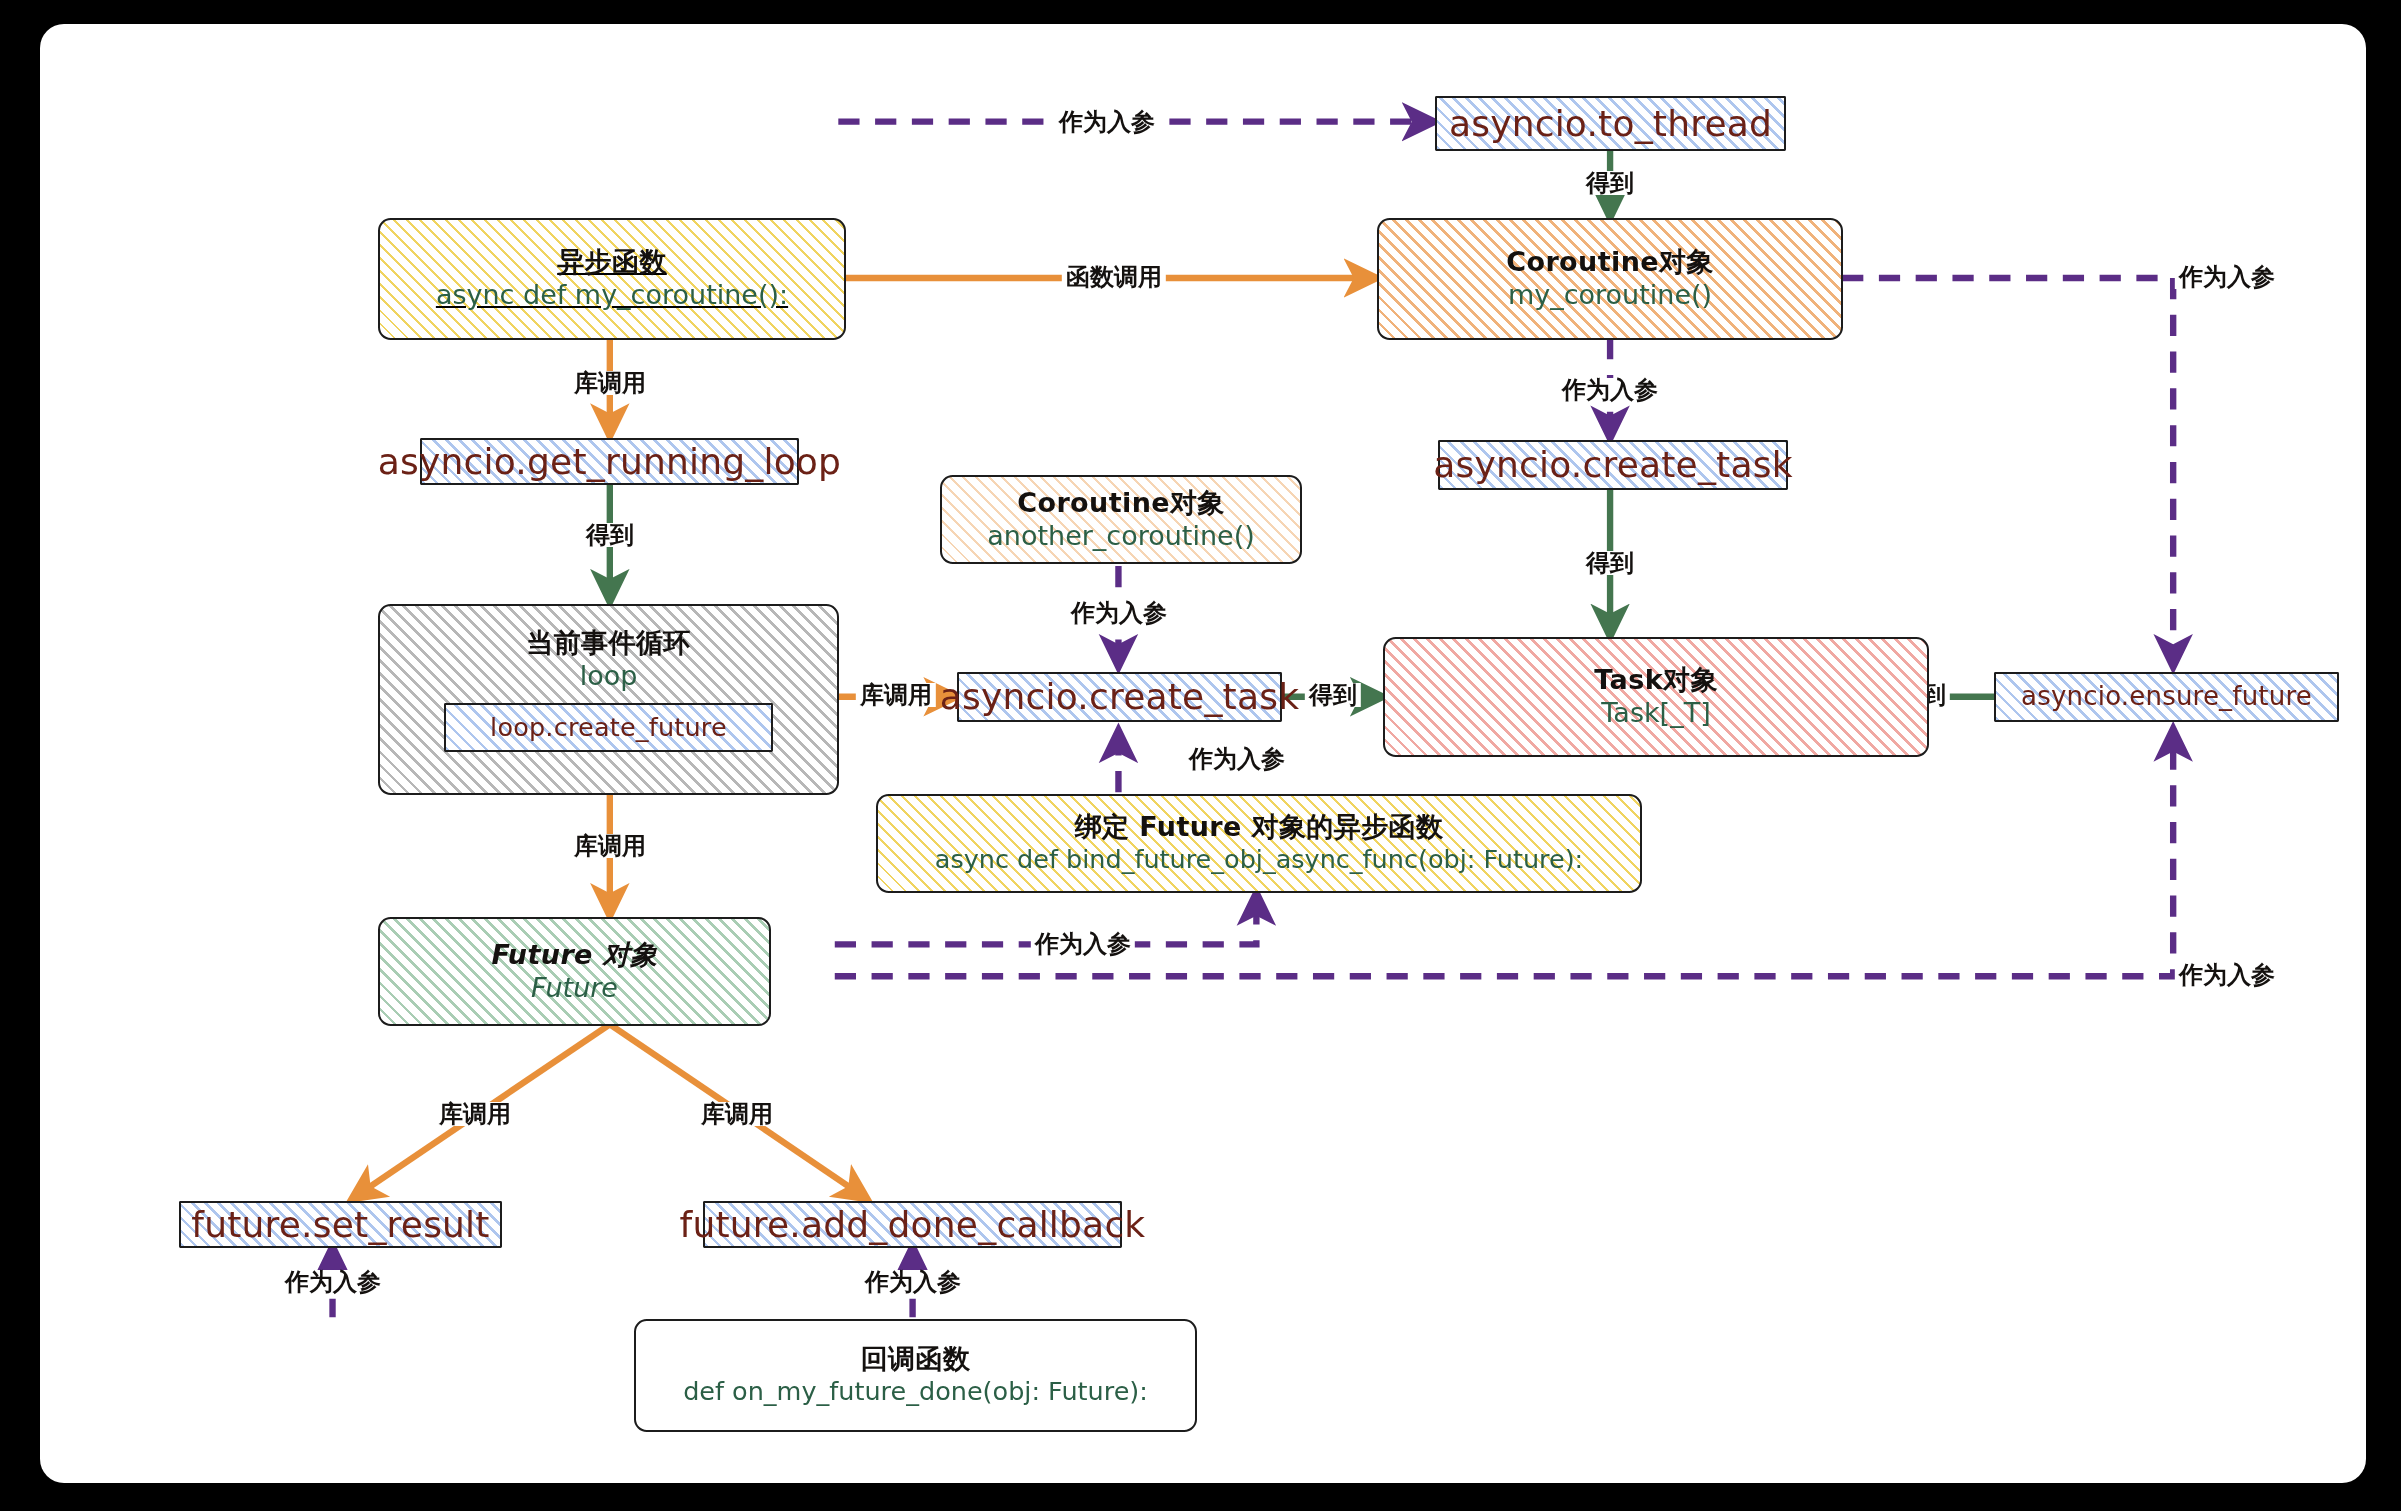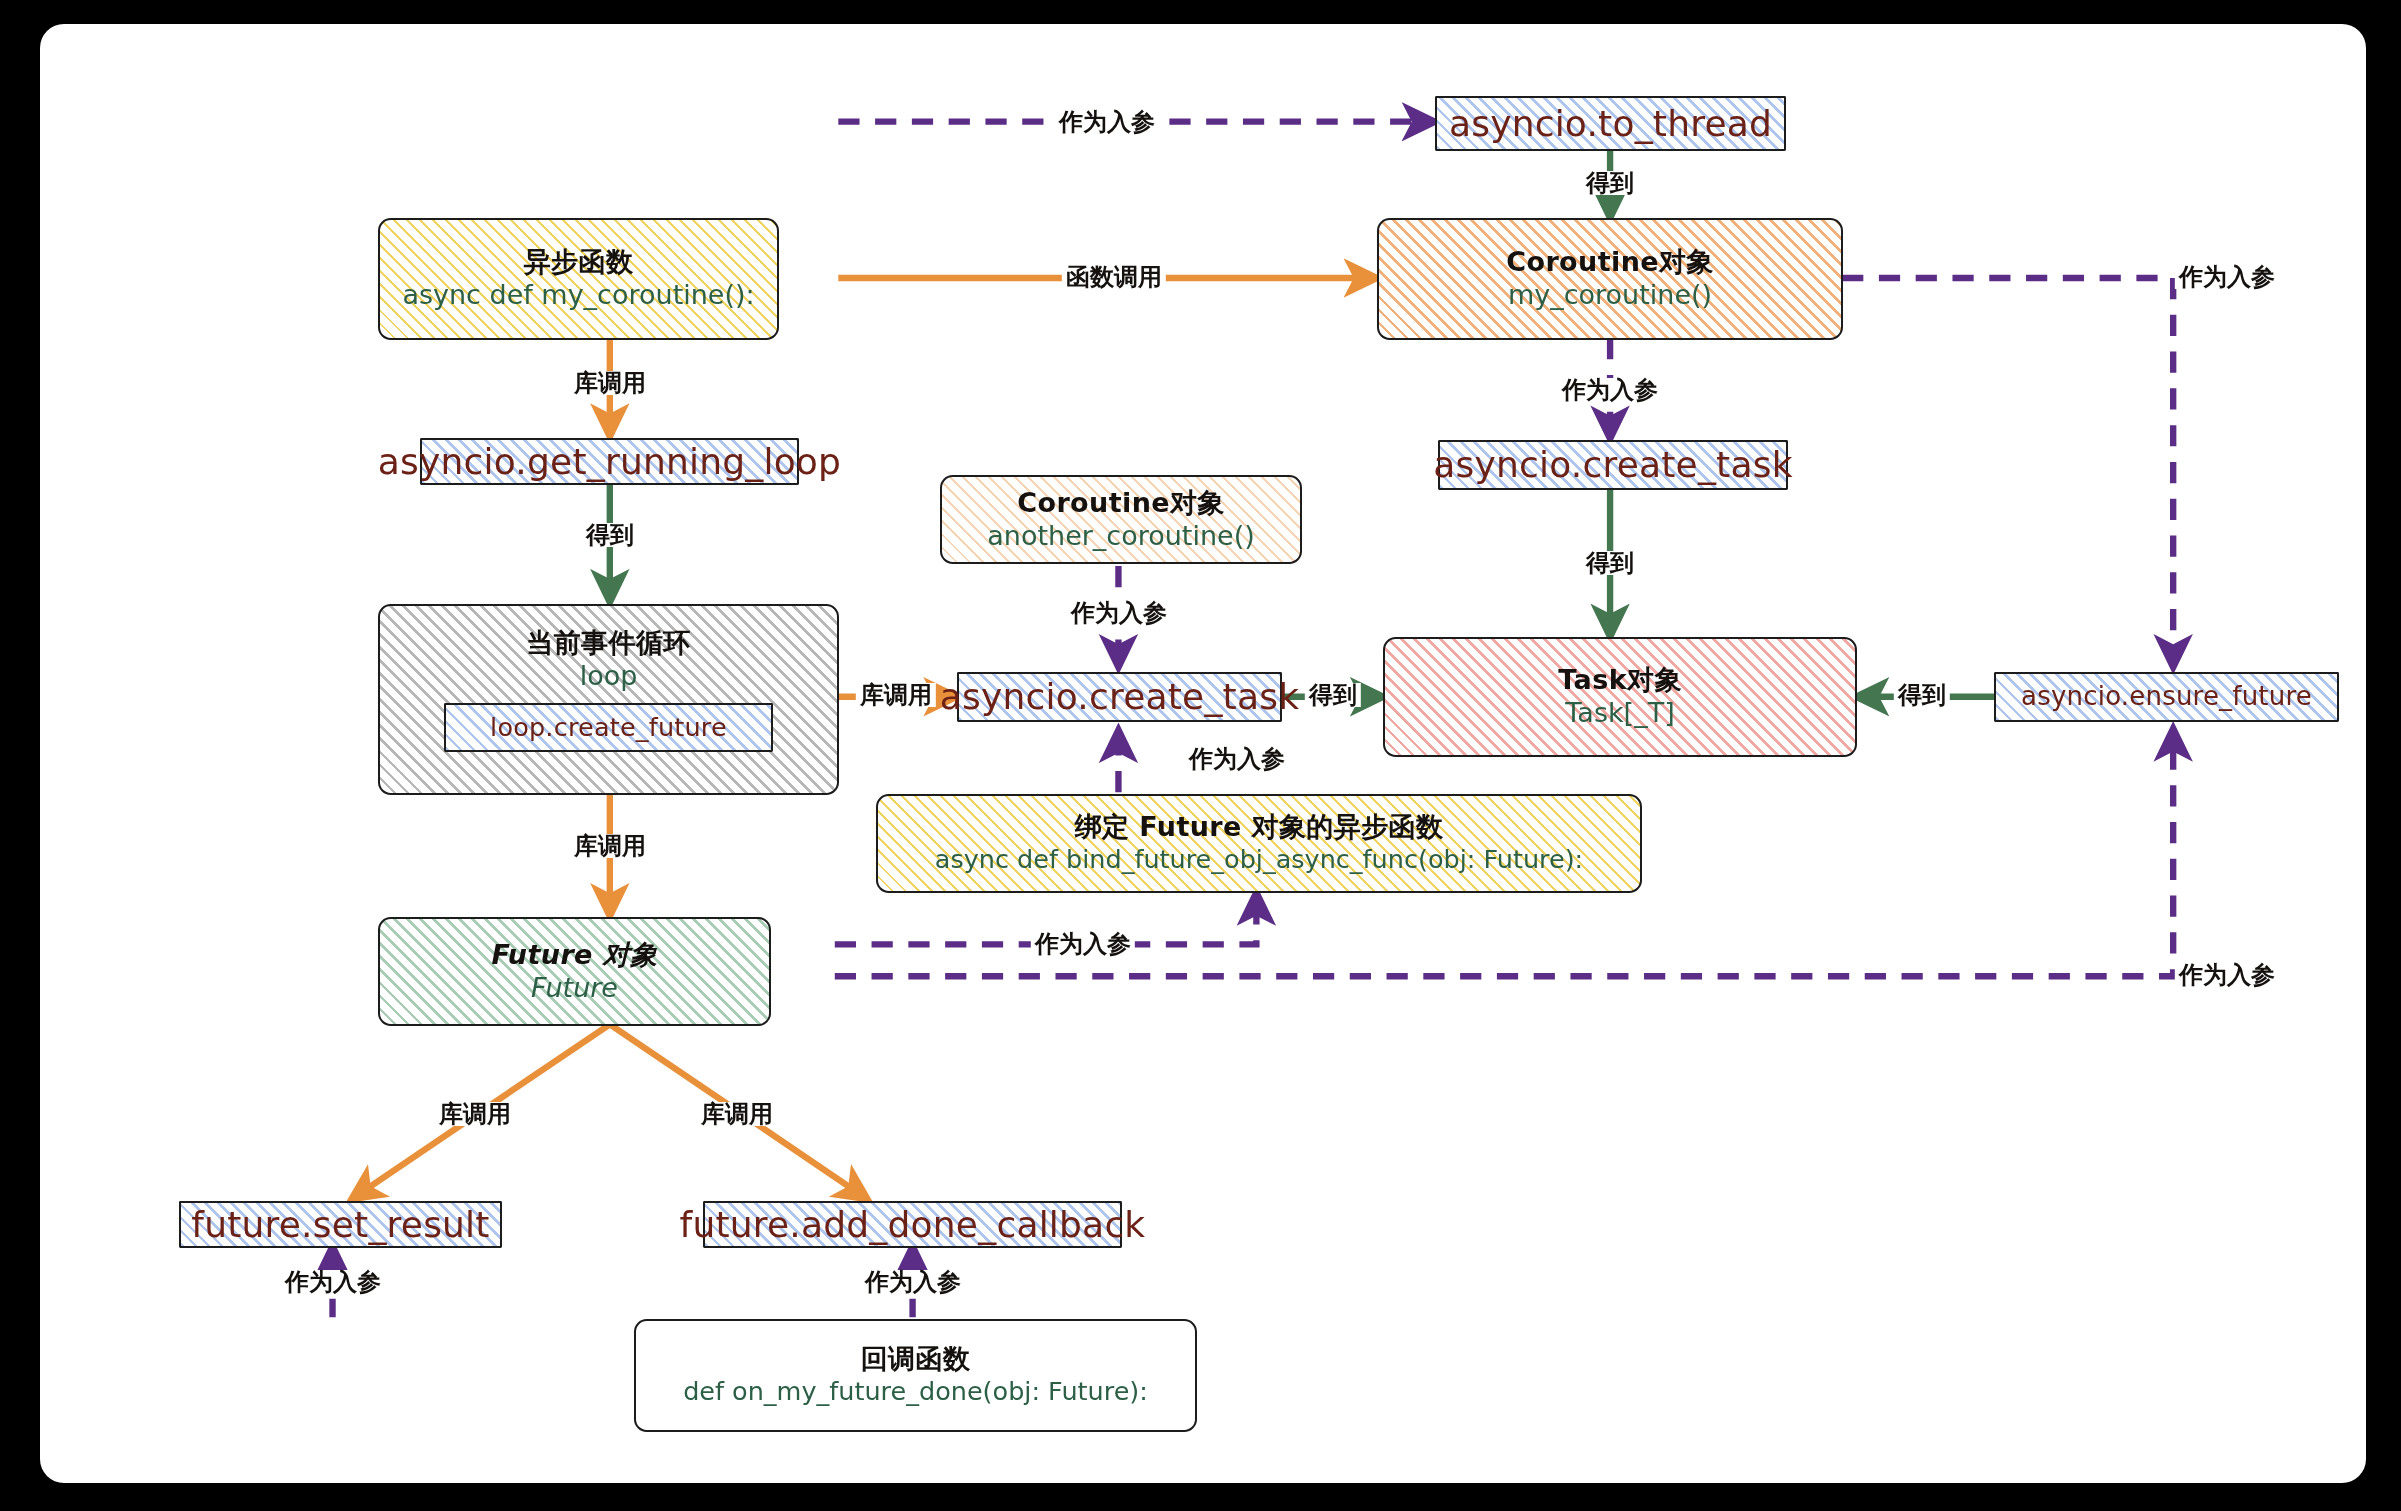--- a/index.html
+++ b/index.html
@@ -126,21 +126,21 @@
   <div class="edge-label" style="left:475px;top:1114px;">库调用</div>
   <div class="edge-label" style="left:737px;top:1114px;">库调用</div>
   <div class="edge-label" style="left:333px;top:1282px;">作为入参</div>
   <div class="edge-label" style="left:913px;top:1282px;">作为入参</div>
 
 
   <div class="node api h-blue" style="left:1435px;top:96px;width:351px;height:55px;">
     <div class="t-api">asyncio.to_thread</div>
   </div>
 
-  <div class="node obj h-yellow" style="left:378px;top:218px;width:401px;height:122px;">
+  <div class="node obj h-yellow" style="left:378px;top:218px;width:468px;height:122px;text-decoration:underline;">
     <div class="t-cn">异步函数</div>
     <div class="t-code">async def my_coroutine():</div>
   </div>
 
   <div class="node obj h-orange" style="left:1377px;top:218px;width:466px;height:122px;">
     <div class="t-cn">Coroutine对象</div>
     <div class="t-code">my_coroutine()</div>
   </div>
 
   <div class="node api h-blue" style="left:420px;top:438px;width:379px;height:47px;">
@@ -161,21 +161,21 @@
     <div class="t-code">loop</div>
     <div class="api h-blue" style="margin-top:10px;width:325px;height:45px;display:flex;align-items:center;justify-content:center;border-width:2.1px;">
       <div class="t-api" style="font-size:25.5px;">loop.create_future</div>
     </div>
   </div>
 
   <div class="node api h-blue" style="left:957px;top:672px;width:325px;height:50px;">
     <div class="t-api">asyncio.create_task</div>
   </div>
 
-  <div class="node obj h-red" style="left:1383px;top:637px;width:474px;height:120px;">
+  <div class="node obj h-red" style="left:1383px;top:637px;width:546px;height:120px;">
     <div class="t-cn">Task对象</div>
     <div class="t-code">Task[_T]</div>
   </div>
 
   <div class="node api h-blue" style="left:1994px;top:672px;width:345px;height:50px;">
     <div class="t-api" style="font-size:26px;">asyncio.ensure_future</div>
   </div>
 
   <div class="node obj h-yellow" style="left:876px;top:794px;width:766px;height:99px;">
     <div class="t-cn">绑定 Future 对象的异步函数</div>

